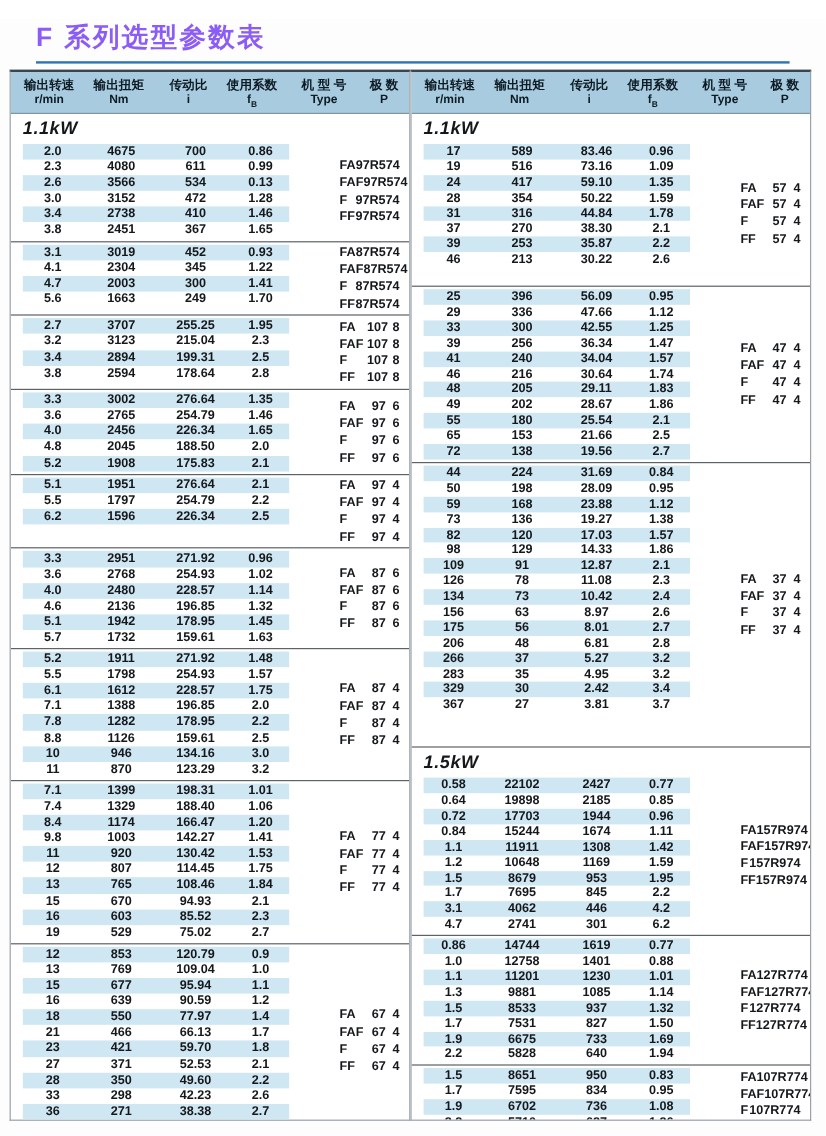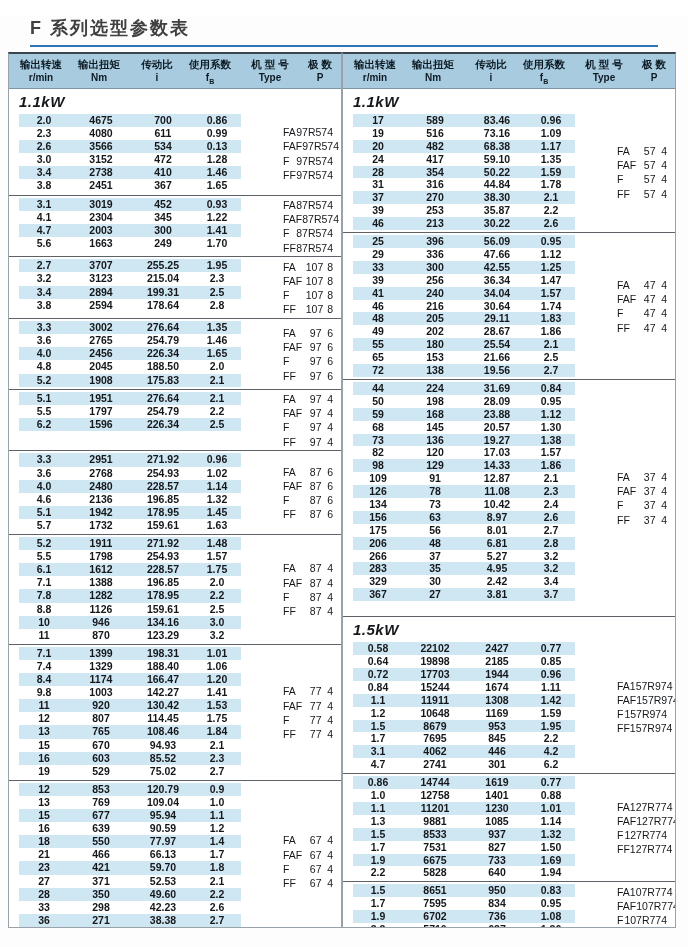--- a/index.html
+++ b/index.html
@@ -4,21 +4,21 @@
 <style>
   html,body{margin:0;padding:0;background:#ffffff;}
   body{
     width:688px;height:947px;overflow:hidden;
     font-family:"Liberation Sans","DejaVu Sans",sans-serif;
     color:#15181b;
   }
   .page{position:relative;width:688px;height:947px;background:#fdfdfd;}
   .page-title{
     margin:16px 0 5px 30px;
-    font-size:18px;font-weight:bold;letter-spacing:2px;color:#404040;
+    font-size:22px;font-weight:bold;letter-spacing:2px;color:#8b5cf6;
   }
   .title-rule{margin-left:30px;width:628px;height:2px;background:#2e75b6;}
   .tables{display:flex;gap:0;margin:5px 8px 0 8px;}
   .box{
     width:334px;height:876px;box-sizing:border-box;
     border:1px solid #99a1a9;border-top:2px solid #39454f;
     background:#ffffff;overflow:hidden;
   }
   .tbl-header{
     display:grid;
@@ -45,21 +45,21 @@
     font-size:10.5px;font-weight:bold;text-align:center;
     white-space:nowrap;
   }
   .row:nth-child(odd){background:#cfe6f3;}
   .types{
     position:absolute;right:8px;top:50%;transform:translateY(-50%);
     width:98px;
   }
   .type-line{
     display:flex;height:14.2px;line-height:14.2px;
-    font-size:10.5px;font-weight:normal;white-space:nowrap;padding-left:48px;
+    font-size:10.5px;font-weight:bold;white-space:nowrap;padding-left:48px;
   }
   .type-prefix{width:28px;text-align:left;}
   .type-model{flex:1;text-align:left;}
   .type-poles{width:12px;text-align:right;}
 </style>
 </head>
 <body>
 
 <div class="page">
   <div class="page-title">F 系列选型参数表</div>
@@ -715,26 +715,20 @@
                 <span>83.46</span>
                 <span>0.96</span>
               </div>
               <div class="row">
                 <span>19</span>
                 <span>516</span>
                 <span>73.16</span>
                 <span>1.09</span>
               </div>
               <div class="row">
-                <span>20</span>
-                <span>482</span>
-                <span>68.38</span>
-                <span>1.17</span>
-              </div>
-              <div class="row">
                 <span>24</span>
                 <span>417</span>
                 <span>59.10</span>
                 <span>1.35</span>
               </div>
               <div class="row">
                 <span>28</span>
                 <span>354</span>
                 <span>50.22</span>
                 <span>1.59</span>
@@ -891,26 +885,20 @@
                 <span>50</span>
                 <span>198</span>
                 <span>28.09</span>
                 <span>0.95</span>
               </div>
               <div class="row">
                 <span>59</span>
                 <span>168</span>
                 <span>23.88</span>
                 <span>1.12</span>
-              </div>
-              <div class="row">
-                <span>68</span>
-                <span>145</span>
-                <span>20.57</span>
-                <span>1.30</span>
               </div>
               <div class="row">
                 <span>73</span>
                 <span>136</span>
                 <span>19.27</span>
                 <span>1.38</span>
               </div>
               <div class="row">
                 <span>82</span>
                 <span>120</span>

